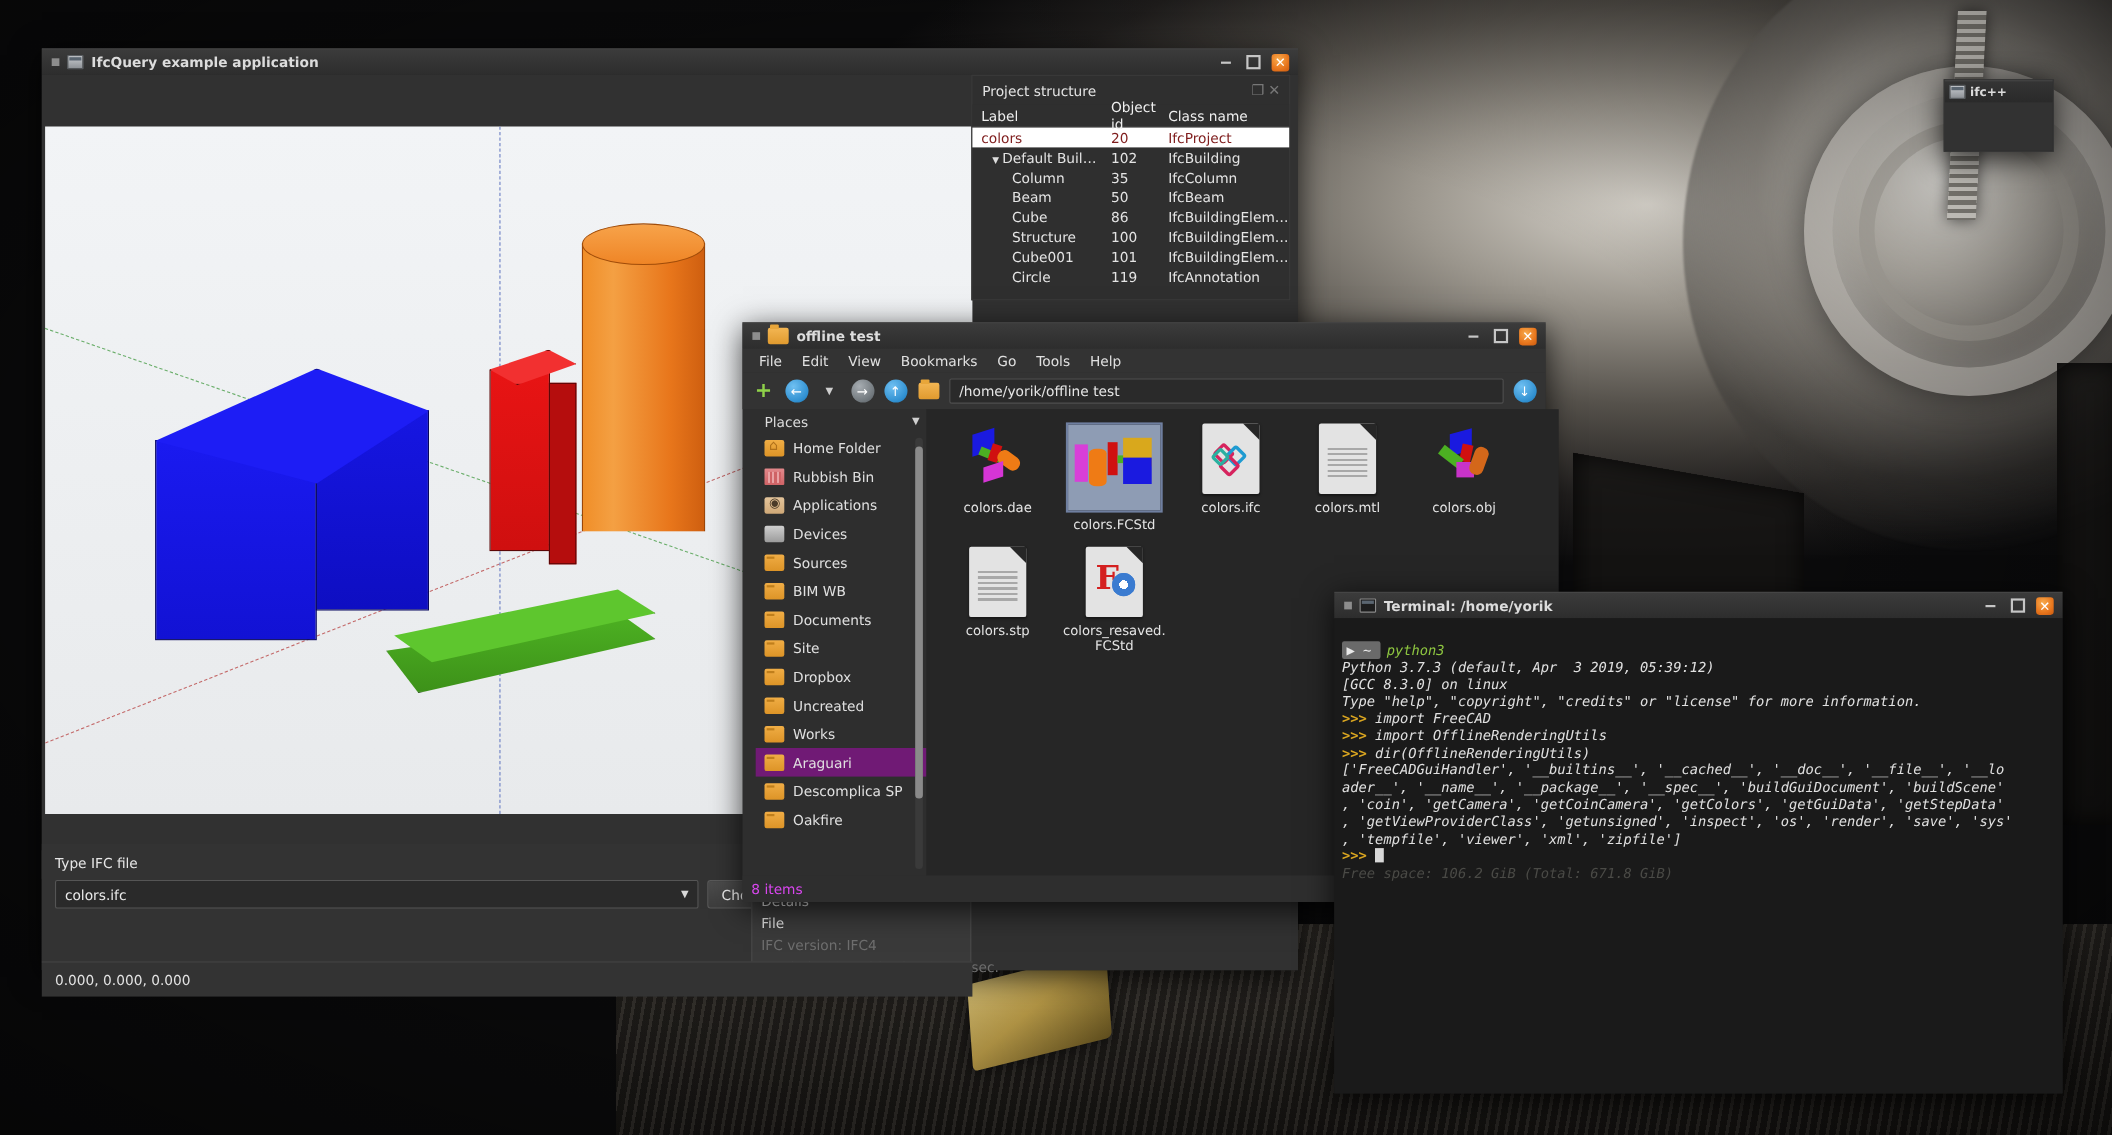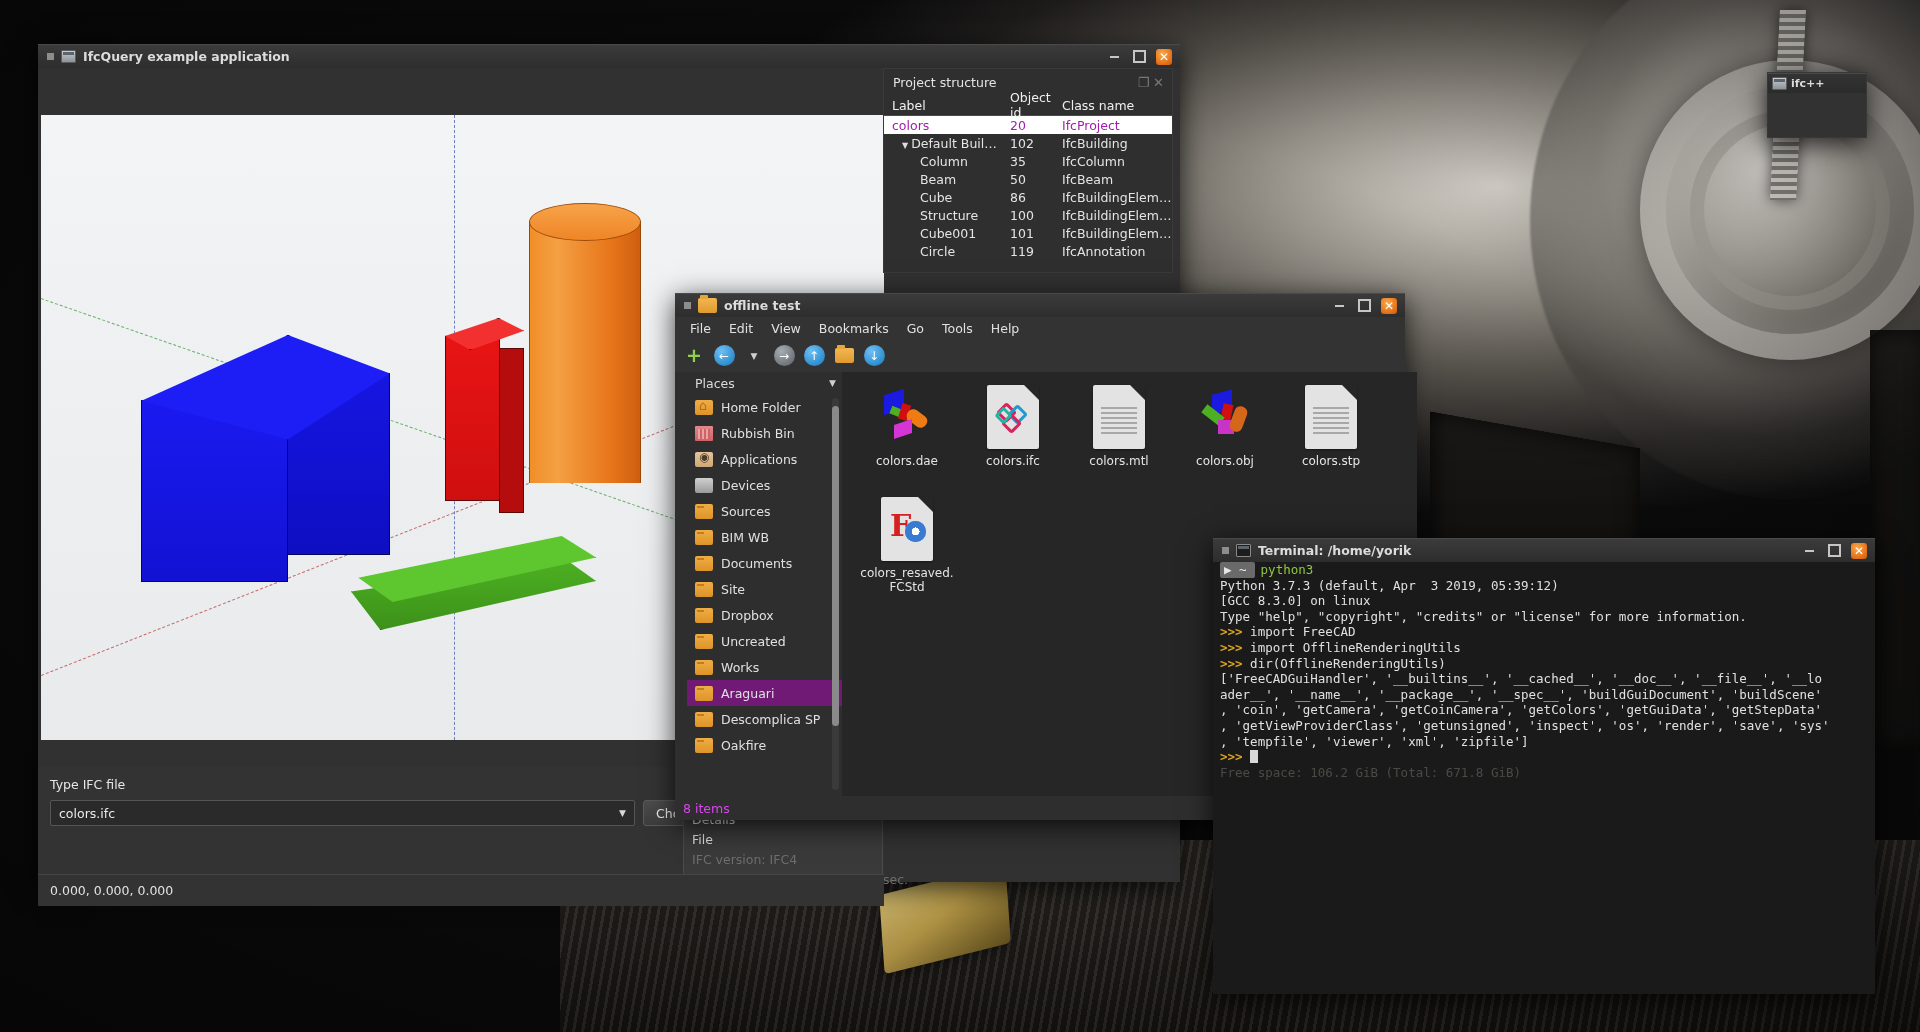--- a/index.html
+++ b/index.html
@@ -152,21 +152,21 @@
   #projstruct { position:absolute; left:883px; top:68px; width:290px; height:205px; background:#2f2f2f;
     border:1px solid #3a3a3a; }
   #ps-head { height:26px; display:flex; align-items:center; padding:0 6px 0 9px; font-size:12.5px; color:#e4e4e4; }
   #ps-head .ps-t { flex:1; }
   .ps-icon { width:15px; height:15px; opacity:.45; color:#cfcfcf; font-size:13px; line-height:15px; text-align:center; }
   #ps-table { font-size:12.5px; color:#e4e4e4; }
   #ps-header { display:flex; height:21px; align-items:center; background:#2f2f2f;
      border-bottom:1px solid #4b4b4b; }
   #ps-header .c { padding-left:8px; font-weight:normal; color:#efefef; }
   .ps-row { display:flex; height:18px; align-items:center; }
-  .ps-row.sel { background:#ffffff; color:#a21caf; }
+  .ps-row.sel { background:#ffffff; color:#7f1d1d; }
   .ps-row .c { padding-left:8px; overflow:hidden; white-space:nowrap; text-overflow:ellipsis; }
   .c1 { width:118px; flex:none; }
   .c2 { width:52px; flex:none; }
   .c3 { flex:1; }
   .ps-indent1 { padding-left:18px !important; }
   .ps-indent2 { padding-left:36px !important; }
   .ps-arrow { color:#ddd; font-size:8px; margin-right:3px; }
 
   
   #filemgr { left:675px; top:293px; width:730px; height:527px; background:#2e2e2e; }
@@ -224,23 +224,23 @@
   .doc-ic::after { content:""; position:absolute; right:0; top:0; border-width:0 15px 15px 0;
     border-style:solid; border-color:#bfbfbf #262626 transparent transparent; }
   .doc-lines { position:absolute; left:8px; top:22px; right:8px; height:30px;
     background: repeating-linear-gradient(180deg,#a8a8a8 0 2px, transparent 2px 5px); }
   #fm-statusbar { position:absolute; left:0; bottom:0; width:100%; height:24px; background:#2e2e2e;
     display:flex; align-items:center; padding-left:8px; font-size:12.5px; color:#d946ef; }
 
   
   #terminal { left:1213px; top:538px; width:662px; height:456px; background:#1e1e1e; }
   #term-body { position:absolute; left:0; top:24px; right:0; bottom:0;
-    background:rgba(26,26,26,.93); padding:0 7px; overflow:hidden;
+    background:rgba(26,26,26,.93); padding:21px 7px; overflow:hidden;
     font-family:"DejaVu Sans Mono","Liberation Mono",monospace; font-size:12.5px; line-height:15.6px;
-    color:#e0e0e0; white-space:pre; }
+    color:#e0e0e0; white-space:pre;font-style:italic; }
   .t-prompt-chip { display:inline-block; background:#6a6a6a; color:#e8e8e8; padding:0 8px 0 4px;
     border-radius:2px; margin-right:6px; }
   .t-green { color:#8ec640; }
   .t-yellow { color:#d9a520; font-weight:bold; }
   .t-cursor { display:inline-block; width:8px; height:13px; background:#d8d8d8; vertical-align:-2px; }
   .t-dim { color:#4a4a46; }
 
   
   #ifcpp { left:1767px; top:72px; width:100px; height:66px; background:#2a2a2a;
      border:1px solid #383838; }
@@ -450,20 +450,23 @@
       </div>
     <div class="tb-ic">
         <span class="circ grey">→</span>
       </div>
     <div class="tb-ic">
         <span class="circ blue">↑</span>
       </div>
     <div class="tb-ic">
         <span class="folder-ic"></span>
       </div>
+    <div id="fm-pathbar">
+      <span>/home/yorik/offline test</span>
+    </div>
     <div class="tb-ic">
         <span class="circ blue">↓</span>
       </div>
   </div>
 
   <div id="fm-main">
     <div id="fm-places">
       <div id="fm-places-hd">
         <span class="pc">Places</span>
         <span style="font-size:9px;color:#cfcfcf;">▼</span>
@@ -535,20 +538,31 @@
         <div class="file-thumb">
           <div style="position:absolute;left:8px;top:6px;width:20px;height:20px;background:#1a1ae0;transform:skewY(-18deg);"></div>
           <div style="position:absolute;left:14px;top:24px;width:24px;height:8px;background:#4cb022;transform:rotate(22deg);"></div>
           <div style="position:absolute;left:24px;top:18px;width:9px;height:16px;background:#d01010;transform:rotate(18deg);"></div>
           <div style="position:absolute;left:30px;top:26px;width:22px;height:13px;background:#ef7b15;border-radius:6px;transform:rotate(36deg);"></div>
           <div style="position:absolute;left:18px;top:36px;width:18px;height:14px;background:#d535d5;transform:skewY(-18deg);"></div>
         </div>
         <div class="file-name">colors.dae</div>
       </div>
 
+      <div class="file-cell">
+        <div class="file-thumb boxed" style="background:#8e9cb4;outline:2px solid #6f7fa0;">
+          <div style="position:absolute;left:6px;top:18px;width:12px;height:34px;background:#d83fd8;"></div>
+          <div style="position:absolute;left:19px;top:22px;width:16px;height:34px;background:#ef7b15;border-radius:7px/4px;"></div>
+          <div style="position:absolute;left:36px;top:16px;width:9px;height:30px;background:#d01010;"></div>
+          <div style="position:absolute;left:45px;top:28px;width:13px;height:7px;background:#4cb022;"></div>
+          <div style="position:absolute;left:50px;top:12px;width:26px;height:26px;background:#d9a81c;"></div>
+          <div style="position:absolute;left:50px;top:30px;width:26px;height:24px;background:#1a1ae0;"></div>
+        </div>
+        <div class="file-name">colors.FCStd</div>
+      </div>
 
       <div class="file-cell">
         <div class="file-thumb">
           <div class="doc-ic">
             <div style="position:absolute;left:12px;top:20px;width:28px;height:26px;">
               <div style="position:absolute;left:0;top:0;width:15px;height:15px;border:3px solid #d6245e;border-radius:3px;transform:rotate(45deg);"></div>
               <div style="position:absolute;left:11px;top:2px;width:15px;height:15px;border:3px solid #1f9bd1;border-radius:3px;transform:rotate(45deg);"></div>
               <div style="position:absolute;left:5px;top:11px;width:15px;height:15px;border:3px solid #d6245e;border-radius:3px;transform:rotate(45deg);"></div>
               <div style="position:absolute;left:-2px;top:4px;width:13px;height:13px;border:3px solid #2ab0a0;border-radius:3px;transform:rotate(45deg);"></div>
             </div>

